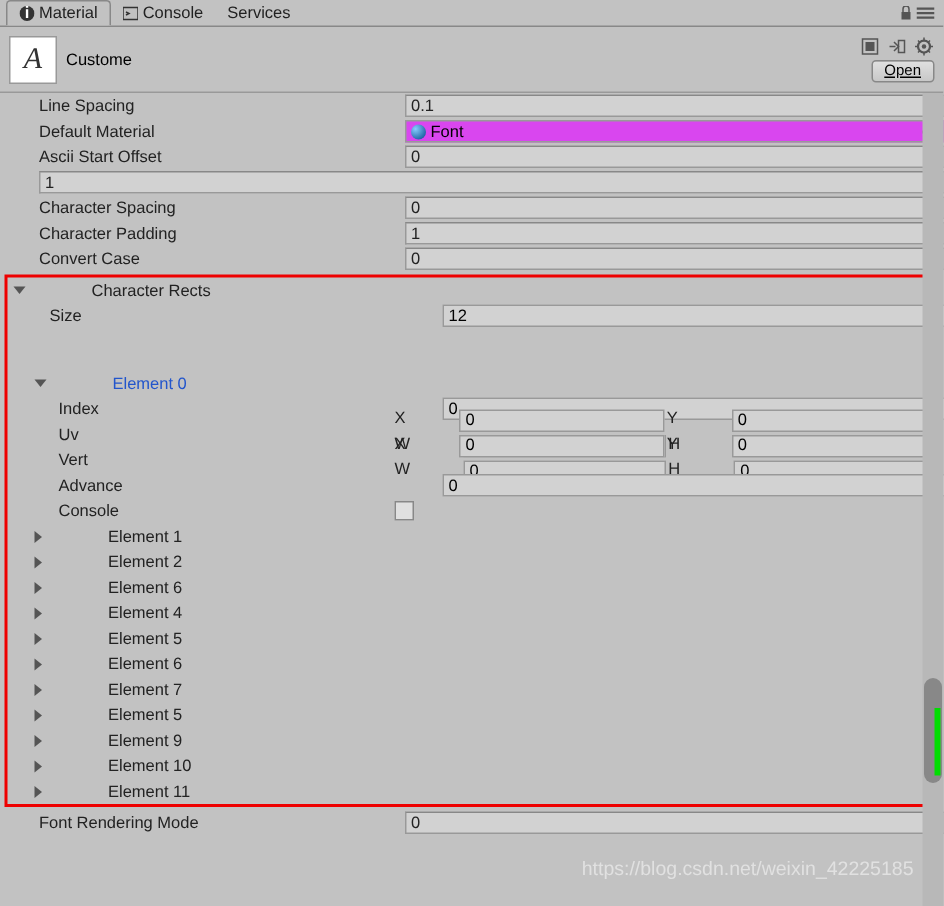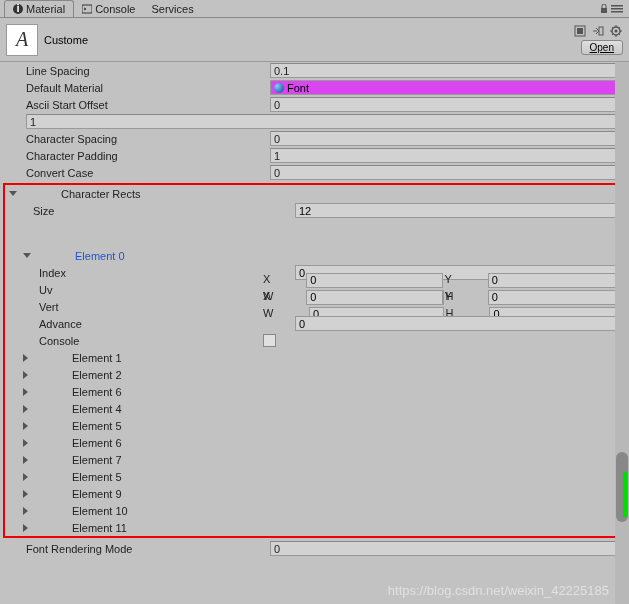--- a/index.html
+++ b/index.html
@@ -48,21 +48,21 @@
 .xy-row { display: flex; gap: 2px; height: 15px; margin-bottom: 2px; }
 .xy-lbl { width: 12px; text-align: right; padding-right: 2px; color: #222; }
 .xy-inp { width: 100px; height: 15px; background: #d2d2d2; border: 1px solid #999; padding: 0 3px; }
 
 .checkbox { width: 13px; height: 13px; background: #e0e0e0; border: 1px solid #888; cursor: pointer; }
 
 .scrollbar { position: absolute; right: 0; top: 62px; bottom: 0; width: 14px; background: #b8b8b8; }
 .scroll-thumb { position: absolute; right: 1px; top: 390px; width: 12px; height: 70px; background: #888; border-radius: 6px; }
 .scroll-indicator { position: absolute; right: 2px; top: 410px; width: 4px; height: 45px; background: #0d0; }
 
-.watermark { position: absolute; bottom: 6px; right: 20px; color: rgba(255,255,255,0.5); font-size: 13px; pointer-events: none; }
+.watermark { position: absolute; bottom: 18px; right: 20px; color: rgba(255,255,255,0.5); font-size: 13px; pointer-events: none; }
 </style>
 </head>
 <body>
 
 <div class="tabs">
   <div class="tab active">
     <span class="tab-icon">
       <svg viewBox="0 0 10 10">
           <circle cx="5" cy="5" r="5" fill="#333"></circle>
           <text x="5" y="8" text-anchor="middle" fill="#fff" font-size="8" font-weight="bold">i</text>

